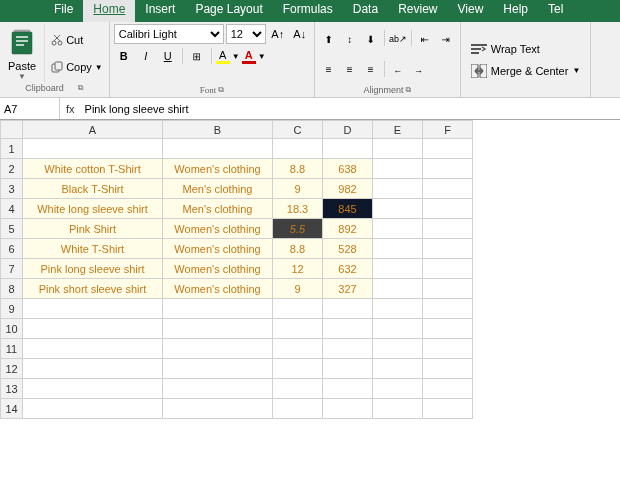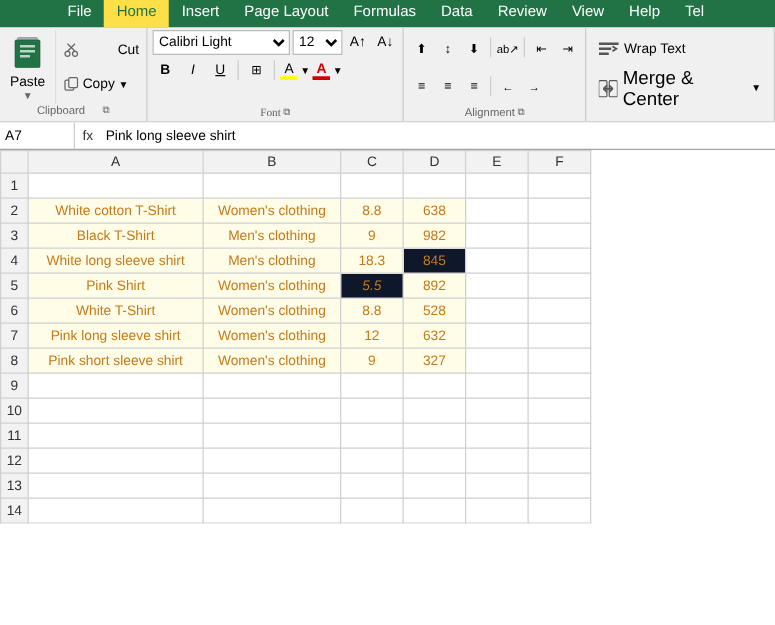--- a/index.html
+++ b/index.html
@@ -12,22 +12,23 @@
       height: 22px;
       padding-left: 44px;
     }
     .menu-item {
       color: white;
       padding: 2px 10px;
       font-size: 12px;
       cursor: pointer;
     }
     .menu-item.active {
-      background: #fde047;
+      background: #e5e5e5;
       color: #217346;
+      text-decoration: underline;
     }
     .font-select {
       height: 20px;
       font-size: 11px;
       border: 1px solid #bbb;
       background: white;
       width: 110px;
     }
     .font-size-select {
       height: 20px;
@@ -180,21 +181,21 @@
       </div>
 
       <div style="display:flex; flex-direction:column; justify-content:space-around; padding:2px 4px;">
         <div style="display:flex; align-items:center; gap:3px; cursor:pointer; padding:1px 2px;">
           <svg width="12" height="12" viewBox="0 0 12 12">
             <circle cx="3" cy="9" r="2" fill="none" stroke="#666" stroke-width="1"></circle>
             <circle cx="9" cy="9" r="2" fill="none" stroke="#666" stroke-width="1"></circle>
             <line x1="3" y1="7" x2="9" y2="1" stroke="#666" stroke-width="1"></line>
             <line x1="9" y1="7" x2="3" y2="1" stroke="#666" stroke-width="1"></line>
           </svg>
-          <span style="font-size:11px;margin-left:28px;">Cut</span>
+          <span style="font-size:11px;">Cut</span>
         </div>
         <div style="display:flex; align-items:center; gap:3px; cursor:pointer; padding:1px 2px;">
           <svg width="12" height="12" viewBox="0 0 12 12">
             <rect x="1" y="3" width="7" height="8" rx="1" fill="none" stroke="#666" stroke-width="1"></rect>
             <rect x="4" y="1" width="7" height="8" rx="1" fill="#f0f0f0" stroke="#666" stroke-width="1"></rect>
           </svg>
           <span style="font-size:11px;">Copy</span>
           <span style="font-size:8px;">▼</span>
         </div>
       </div>
@@ -284,21 +285,21 @@
     <div style="display:flex; align-items:center; gap:4px; cursor:pointer; padding:2px;">
       <svg width="16" height="14" viewBox="0 0 16 14">
         <rect x="0" y="0" width="7" height="14" rx="1" fill="none" stroke="#555" stroke-width="1"></rect>
         <rect x="9" y="0" width="7" height="14" rx="1" fill="none" stroke="#555" stroke-width="1"></rect>
         <line x1="4" y1="7" x2="12" y2="7" stroke="#555" stroke-width="1.5"></line>
         <line x1="4" y1="7" x2="7" y2="4" stroke="#555" stroke-width="1.5"></line>
         <line x1="4" y1="7" x2="7" y2="10" stroke="#555" stroke-width="1.5"></line>
         <line x1="12" y1="7" x2="9" y2="4" stroke="#555" stroke-width="1.5"></line>
         <line x1="12" y1="7" x2="9" y2="10" stroke="#555" stroke-width="1.5"></line>
       </svg>
-      <span style="font-size:15px;">Merge &amp; Center</span>
+      <span style="font-size:11px;">Merge &amp; Center</span>
       <span style="font-size:8px;">▼</span>
     </div>
   </div>
 
 </div>
 
 <div class="formula-bar">
   <div class="cell-ref">
     <span>A7</span>
   </div>
@@ -362,21 +363,21 @@
           <td class="data-cell" style="color: rgb(196, 122, 26); background: rgb(255, 253, 231);">Men's clothing</td>
           <td class="data-cell" style="color: rgb(196, 122, 26); background: rgb(255, 253, 231);">18.3</td>
           <td class="data-cell" style="color: rgb(196, 122, 26); background: #0f172a;">845</td>
           <td class="empty-cell"></td>
           <td class="empty-cell"></td>
         </tr>
         <tr>
           <th class="row-header">5</th>
           <td class="data-cell" style="color: rgb(196, 122, 26); background: rgb(255, 253, 231);">Pink Shirt</td>
           <td class="data-cell" style="color: rgb(196, 122, 26); background: rgb(255, 253, 231);">Women's clothing</td>
-          <td class="data-cell" style="color: rgb(196, 122, 26); background: #0f172a; font-style: italic;">5.5</td>
+          <td class="data-cell" style="color: rgb(196, 122, 26); background: #404040; font-style: italic;">5.5</td>
           <td class="data-cell" style="color: rgb(196, 122, 26); background: rgb(255, 253, 231);">892</td>
           <td class="empty-cell"></td>
           <td class="empty-cell"></td>
         </tr>
         <tr>
           <th class="row-header">6</th>
           <td class="data-cell" style="color: rgb(196, 122, 26); background: rgb(255, 253, 231);">White T-Shirt</td>
           <td class="data-cell" style="color: rgb(196, 122, 26); background: rgb(255, 253, 231);">Women's clothing</td>
           <td class="data-cell" style="color: rgb(196, 122, 26); background: rgb(255, 253, 231);">8.8</td>
           <td class="data-cell" style="color: rgb(196, 122, 26); background: rgb(255, 253, 231);">528</td>

